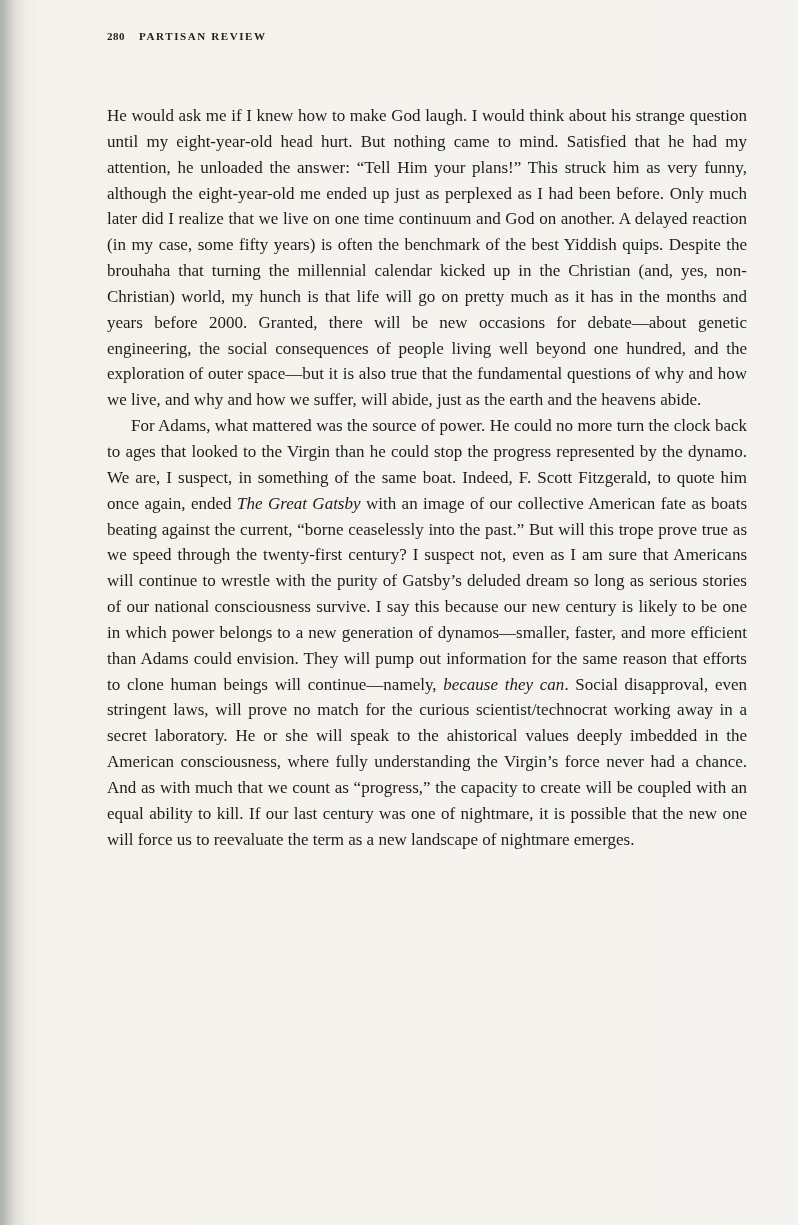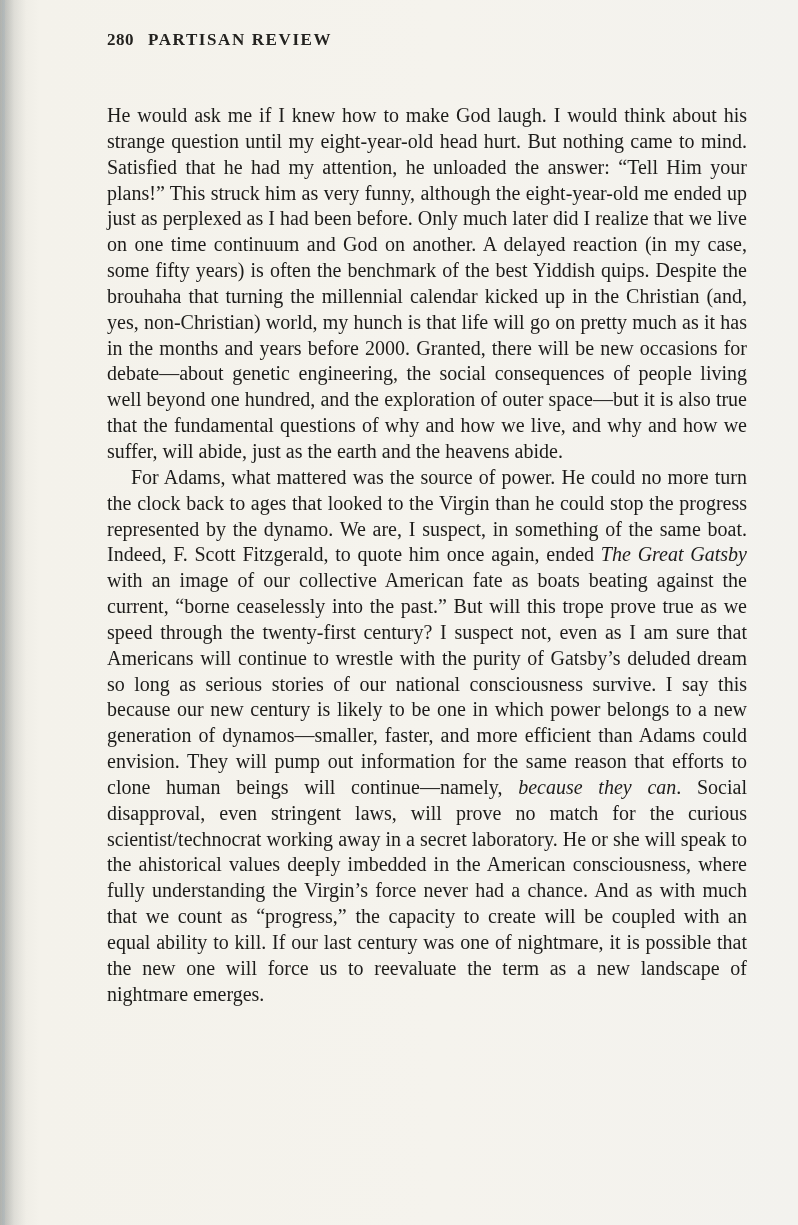--- a/index.html
+++ b/index.html
@@ -27,38 +27,38 @@
     position: absolute;
     left: 2px; top: 0; bottom: 0;
     width: 3px;
     background: rgba(205,215,220,0.6);
     pointer-events: none;
   }
   .running-head {
     position: absolute;
     left: 107px;
     top: 30px;
-    font-size: 17px;
+    font-size: 11px;
     letter-spacing: 1.6px;
     color: #23221f;
   }
   .running-head .pagenum {
     font-weight: 700;
     margin-right: 14px;
     letter-spacing: 0.5px;
   }
   .running-head .journal {
     font-weight: 600;
   }
   .text-block {
     position: absolute;
     left: 107px;
     top: 103px;
     width: 640px;
-    font-size: 20px;
+    font-size: 17px;
     line-height: 25.85px;
     text-align: justify;
     color: #1d1c1a;
   }
   .text-block p {
     margin: 0;
   }
   .text-block p.indent {
     text-indent: 24px;
   }

